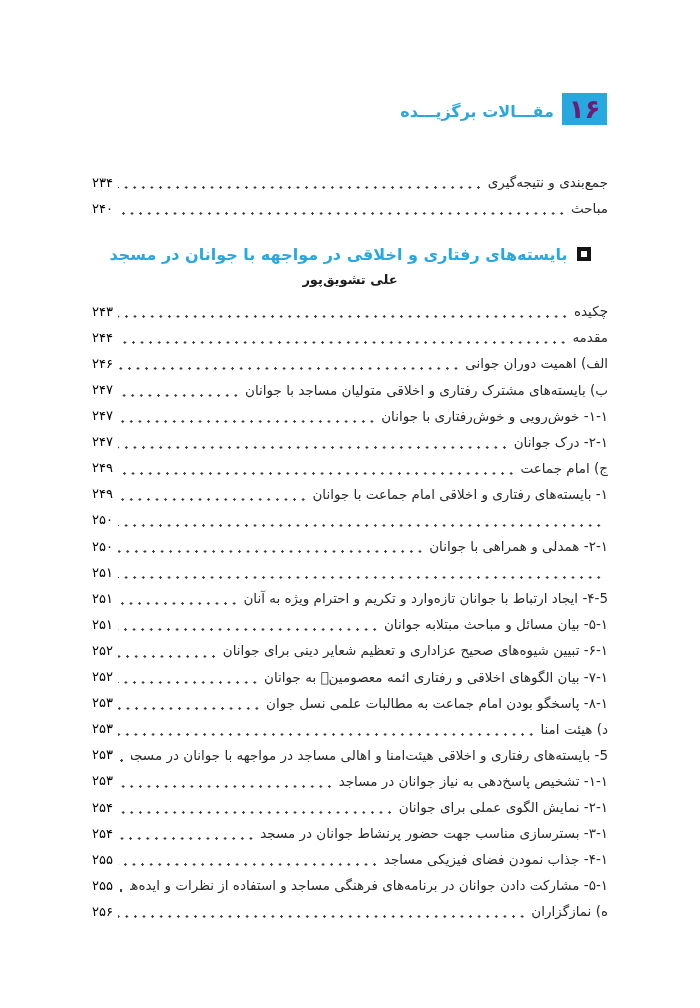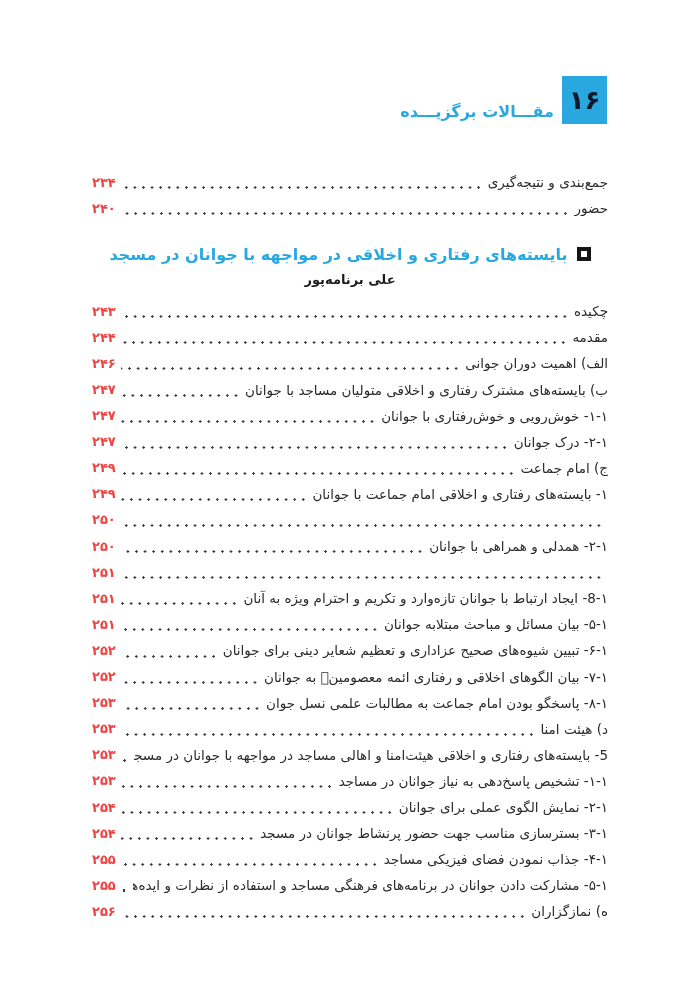--- a/index.html
+++ b/index.html
@@ -3,22 +3,22 @@
 <meta charset="utf-8">
 <style>
   html,body{margin:0;padding:0;}
   body{
     width:700px;height:1008px;position:relative;background:#ffffff;
     font-family:"DejaVu Sans","Liberation Sans",sans-serif;
     color:#2b2b2b;overflow:hidden;
   }
   
   .page-badge{
-    position:absolute;top:76px;right:93px;width:45px;height:48px;
-    background:var(--accent,#29a8e0);color:#0f172a;
+    position:absolute;top:93px;right:93px;width:45px;height:32px;
+    background:var(--accent,#29a8e0);color:#701a75;
     display:flex;align-items:center;justify-content:center;
     font-size:26px;font-weight:bold;line-height:1;
   }
   .series-title{
     position:absolute;top:89px;right:146px;height:44px;
     display:flex;align-items:center;
     color:var(--accent,#29a8e0);font-size:16px;font-weight:bold;white-space:nowrap;
   }
   
   .content{position:absolute;top:169px;right:92px;left:92px;}
@@ -26,21 +26,21 @@
     display:flex;direction:rtl;align-items:center;
     height:26.1px;overflow:hidden;
   }
   .lbl{white-space:nowrap;font-size:13.5px;color:#2b2b2b;flex:0 1 auto;overflow:hidden;}
   .leader{
     flex:1 1 8px;min-width:6px;align-self:stretch;margin:0 5px;
     background-image:radial-gradient(circle,var(--dots,#3d3d3d) 1.15px,transparent 1.4px);
     background-size:8.6px 3px;background-repeat:repeat-x;
     background-position:right calc(100% - 6px);
   }
-  .num{white-space:nowrap;font-size:13px;color:#ef4444;font-weight:bold;}
+  .num{white-space:nowrap;font-size:13px;color:#000000;}
   
   .section-heading{
     margin-top:20px;height:26px;display:flex;direction:rtl;
     align-items:center;justify-content:center;gap:9px;
   }
   .bullet{
     width:14px;height:14px;background:#141414;position:relative;flex:0 0 auto;
   }
   .bullet span{
     position:absolute;left:4px;top:4px;width:6px;height:6px;background:#ffffff;
@@ -62,33 +62,33 @@
 
 <div class="content">
 
   <div class="toc-top">
       <div class="row">
         <span class="lbl">جمع‌بندی و نتیجه‌گیری</span>
         <span class="leader"></span>
         <span class="num">۲۳۴</span>
       </div>
       <div class="row">
-        <span class="lbl">حضور</span>
+        <span class="lbl">مباحث</span>
         <span class="leader"></span>
         <span class="num">۲۴۰</span>
       </div>
     </div>
 
   <div class="section-heading">
     <span class="bullet">
         <span></span>
       </span>
     <span class="section-title">بایسته‌های رفتاری و اخلاقی در مواجهه با جوانان در مسجد</span>
   </div>
-  <div class="section-author">علی برنامه‌پور</div>
+  <div class="section-author">علی تشویق‌پور</div>
 
   <div class="toc-main">
       <div class="row">
         <span class="lbl">چکیده</span>
         <span class="leader"></span>
         <span class="num">۲۴۳</span>
       </div>
       <div class="row">
         <span class="lbl">مقدمه</span>
         <span class="leader"></span>
@@ -131,21 +131,21 @@
       <div class="row">
         <span class="lbl">۲-۱- همدلی و همراهی با جوانان</span>
         <span class="leader"></span>
         <span class="num">۲۵۰</span>
       </div>
       <div class="row">
         <span class="leader"></span>
         <span class="num">۲۵۱</span>
       </div>
       <div class="row">
-        <span class="lbl">8-۱- ایجاد ارتباط با جوانان تازه‌وارد و تکریم و احترام ویژه به آنان</span>
+        <span class="lbl">۴-5- ایجاد ارتباط با جوانان تازه‌وارد و تکریم و احترام ویژه به آنان</span>
         <span class="leader"></span>
         <span class="num">۲۵۱</span>
       </div>
       <div class="row">
         <span class="lbl">۵-۱- بیان مسائل و مباحث مبتلابه جوانان</span>
         <span class="leader"></span>
         <span class="num">۲۵۱</span>
       </div>
       <div class="row">
         <span class="lbl">۶-۱- تبیین شیوه‌های صحیح عزاداری و تعظیم شعایر دینی برای جوانان</span>

